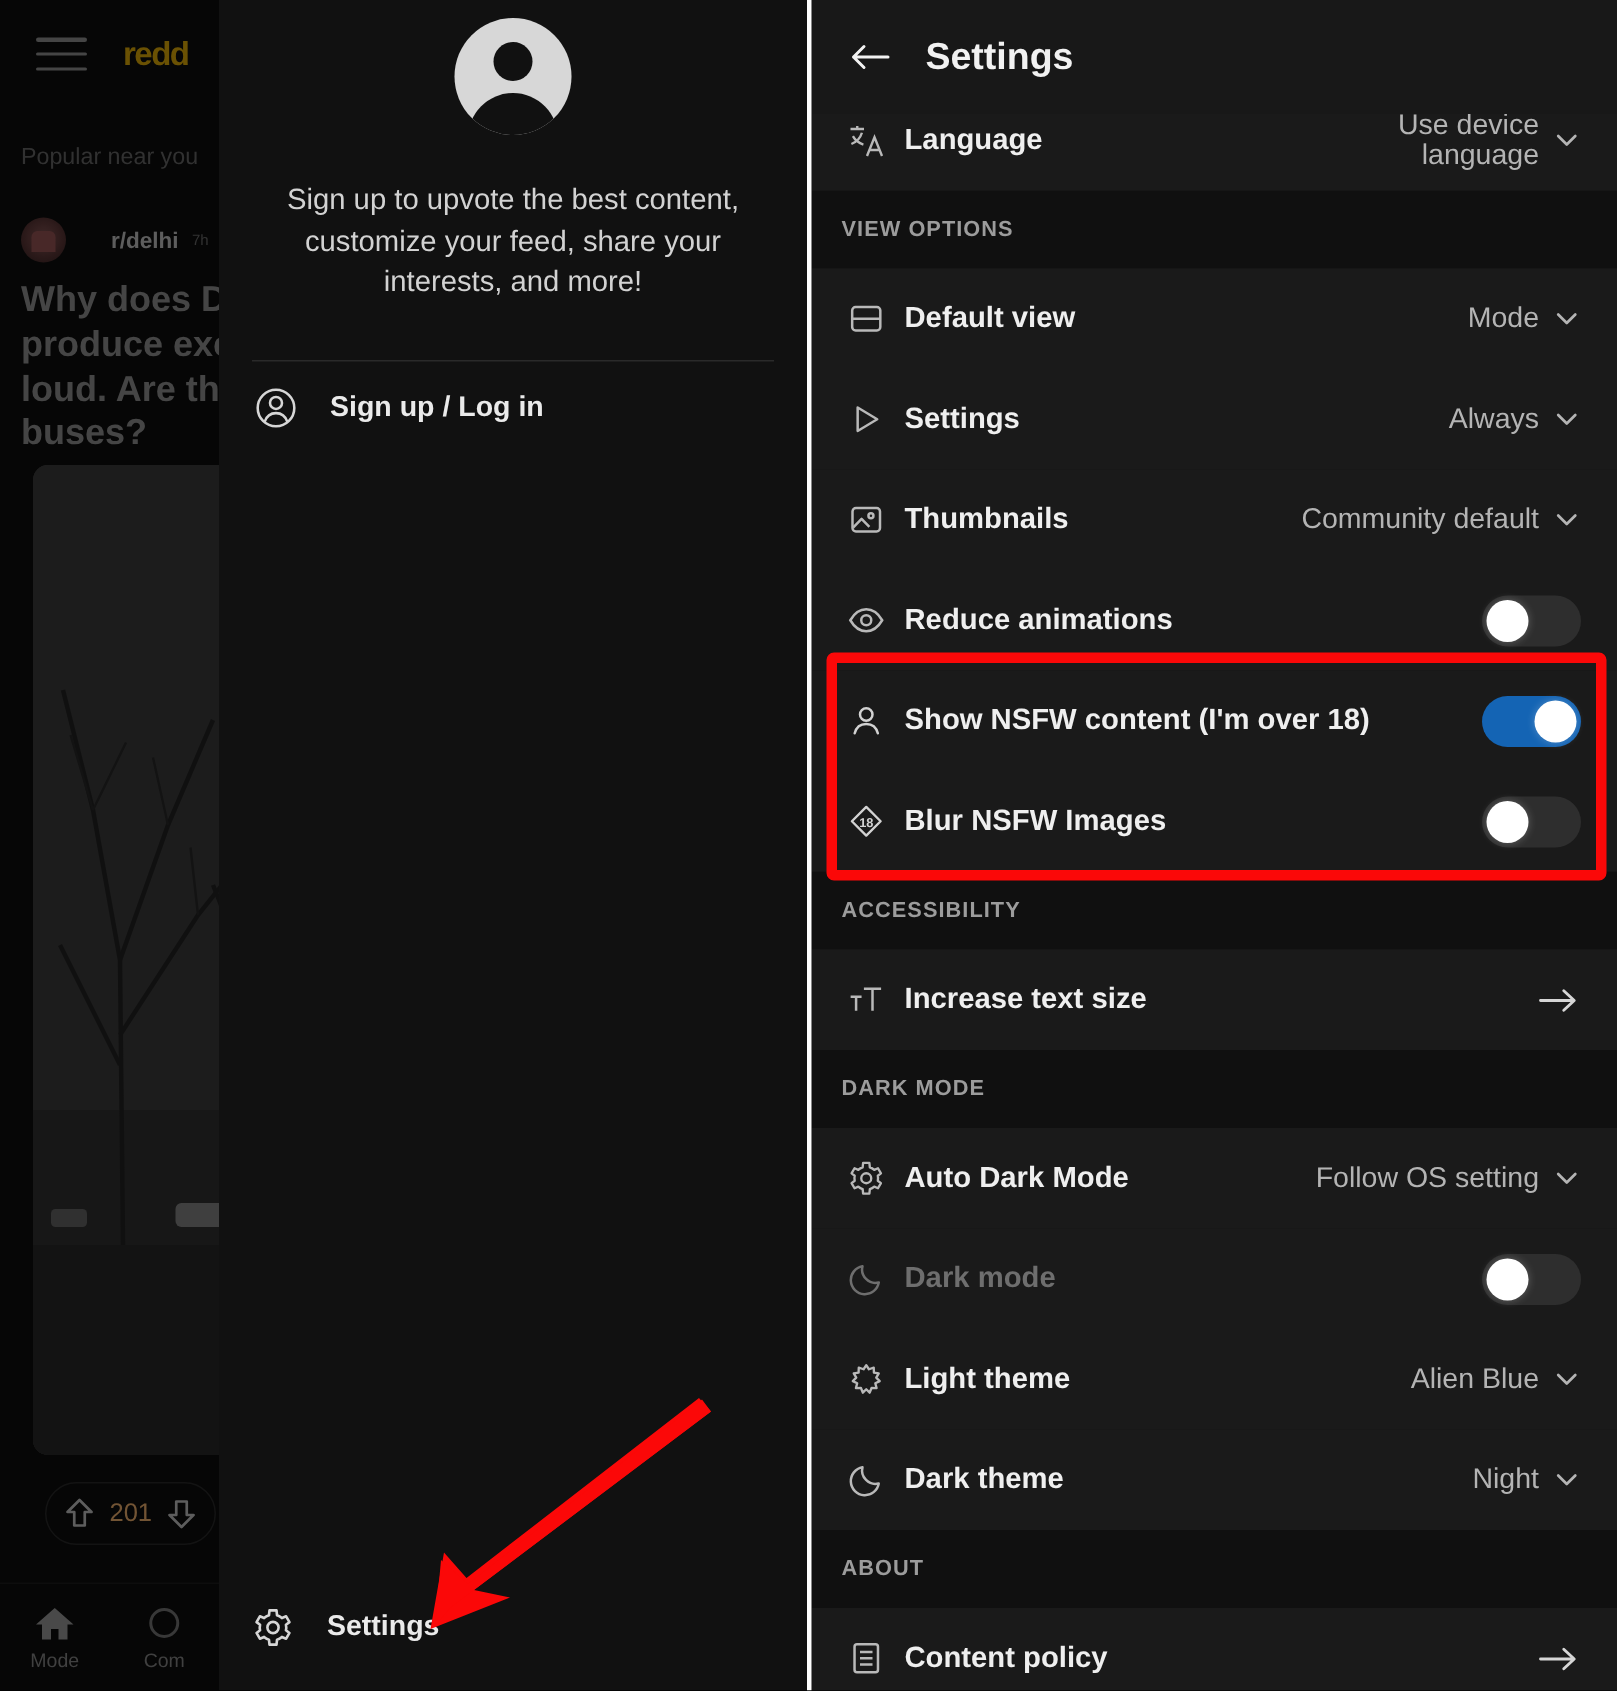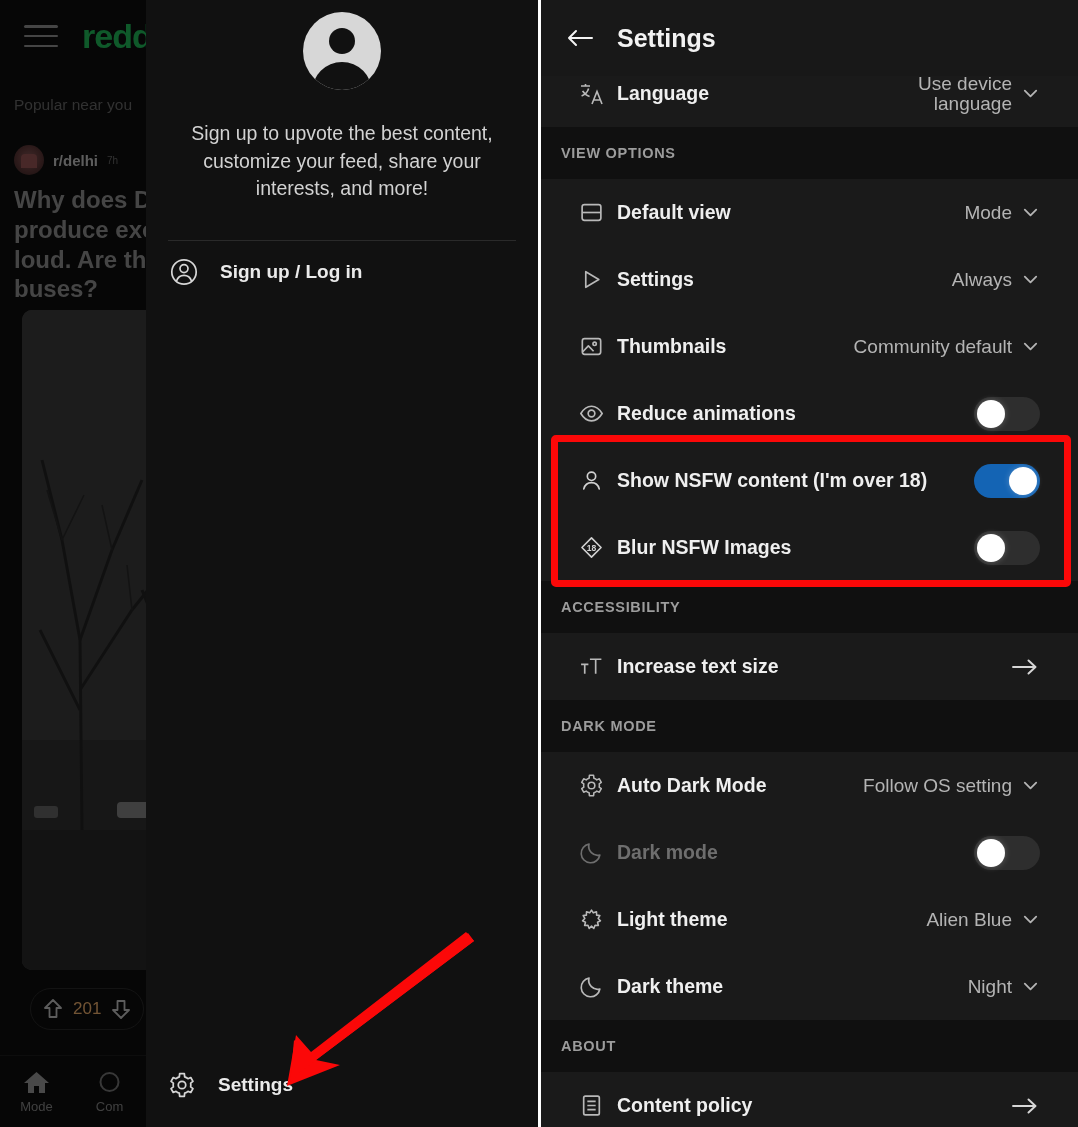--- a/index.html
+++ b/index.html
@@ -18,26 +18,26 @@
   }
   
   .feed {
     position: absolute; left:0; top:0; width: 146px; height: 1127px;
     background: #0e0e0e; overflow: hidden;
   }
   .feed-dim { position:absolute; inset:0; background: rgba(0,0,0,0.55); z-index: 9; pointer-events:none; }
   .feed-topbar { position:absolute; left:0; top:8px; width:220px; height:56px; display:flex; align-items:center; }
   .hamburger { width: 34px; height: 22px; margin-left: 24px; display:flex; flex-direction:column; justify-content:space-between; }
   .hamburger i { display:block; height:2.5px; background:#9a9a9a; border-radius:2px; }
-  .reddit-word { margin-left: 24px; color:#22c55e; font-size: 34px; font-weight: bold; letter-spacing:-1px; white-space:nowrap; }
+  .reddit-word { margin-left: 24px; color:#eab308; font-size: 22px; font-weight: bold; letter-spacing:-1px; white-space:nowrap; }
   .popular-near { position:absolute; left:14px; top:96px; color:#6d6d6d; font-size:15.5px; white-space:nowrap; }
   .post-head { position:absolute; left:14px; top:145px; display:flex; align-items:center; gap:9px; }
   .sub-avatar { width:30px; height:30px; border-radius:50%; background: radial-gradient(circle at 50% 45%, #8c5c5c 0%, #6b4040 45%, #3a2222 100%); position:relative; overflow:hidden; }
   .sub-avatar:after { content:""; position:absolute; left:7px; top:9px; width:16px; height:14px; background:#a05a5a; border-radius:4px 4px 0 0; }
-  .sub-name { color:#cfcfcf; font-size:15px; font-weight:600; white-space:nowrap;}
+  .sub-name { color:#cfcfcf; font-size:15px; font-weight:600; white-space:nowrap;margin-left:21px;}
   .sub-age { color:#6f6f6f; font-size:10px; }
   .post-title { position:absolute; left:14px; top:185px; width:220px; color:#9a9a9a; font-size:24px; font-weight:bold; line-height:1.24; white-space:nowrap; }
   .post-img { position:absolute; left:22px; top:310px; width:200px; height:660px; background:
       linear-gradient(180deg,#4a4a4a 0%,#3c3c3c 34%,#2b2b2b 56%,#3a3a3a 70%,#2a2a2a 100%);
       border-radius:10px; overflow:hidden; }
   .vote-pill { position:absolute; left:30px; top:988px; height:42px; padding:0 12px; display:flex; align-items:center; gap:10px;
       border:1px solid #2b2b2b; border-radius:21px; }
   .vote-count { color:#fdba74; font-size:17px; font-weight:normal; }
   .bottom-nav { position:absolute; left:0; bottom:0; width:146px; height:72px; border-top:1px solid #1d1d1d; display:flex; }
   .nav-item { flex:1; display:flex; flex-direction:column; align-items:center; justify-content:center; gap:4px; }
@@ -84,21 +84,21 @@
   .st-header {
     position:absolute; left:0; top:0; width:537px; height:76px;
     background:#181818; display:flex; align-items:center; gap:22px; padding-left:24px; z-index:12;
   }
   .st-title { color:#f2f2f2; font-size:25px; font-weight:bold; }
 
   .st-scroll { position:absolute; left:0; top:0; width:537px; height:1127px; }
 
   .st-row {
     position:relative; width:537px; height:67px;
-    display:flex; align-items:center; padding:0 38px;
+    display:flex; align-items:center; padding:0 24px;
     background:#1a1a1a;
   }
   .st-row .ic { width:38px; flex:0 0 38px; display:flex; align-items:center; justify-content:flex-start;font-weight:bold; }
   .st-row .lbl { color:#efefef; font-size:19.5px; font-weight:bold; white-space:nowrap; }
   .st-row .val { margin-left:auto; color:#b4b4b4; font-size:19px; white-space:nowrap; display:flex; align-items:center; gap:9px; }
   .st-row.dim .lbl { color:#6e6e6e; }
   .st-row.dim .ic svg { stroke:#6e6e6e; }
   .st-sect {
     width:537px; height:52px; background:#101010;
     display:flex; align-items:center; padding:0 20px;

